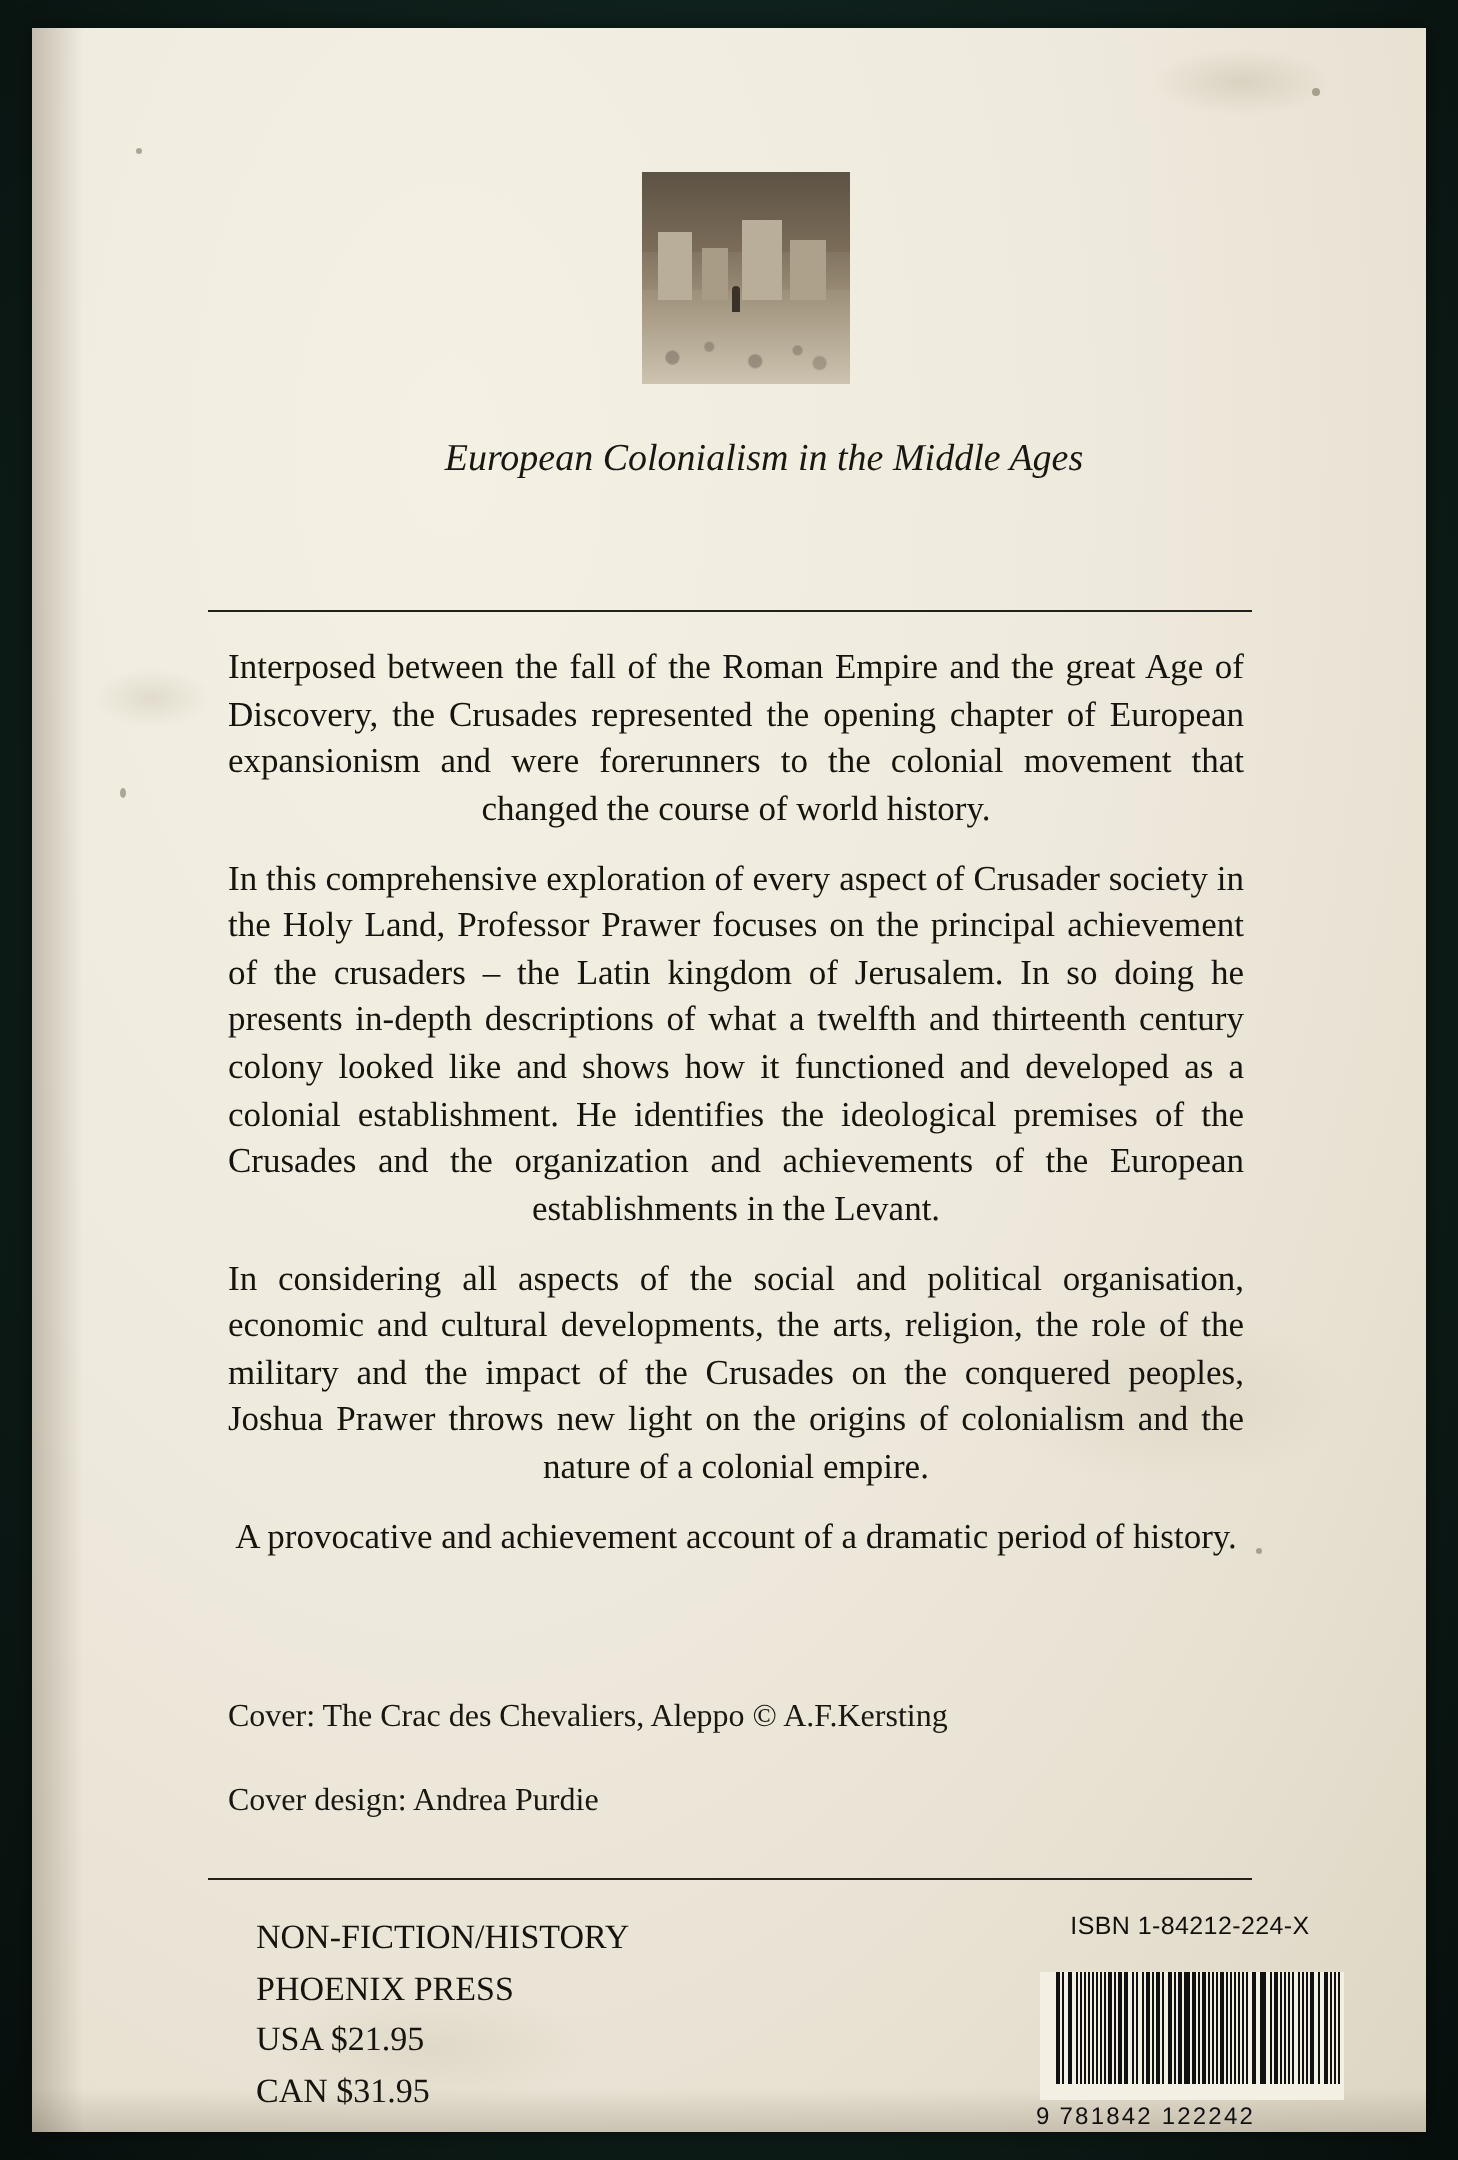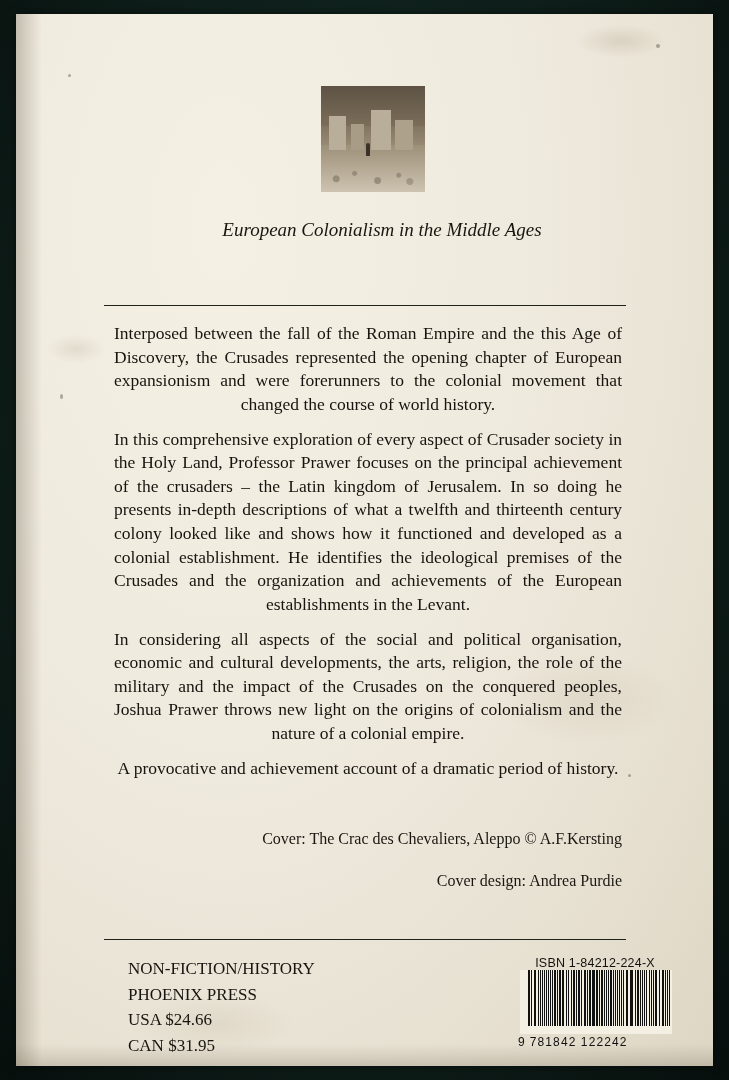--- a/index.html
+++ b/index.html
@@ -128,23 +128,23 @@
     font-size: 17.5px;
     line-height: 1.35;
     text-align: center;
   }
   #blurb p { margin: 0 0 11px 0; text-align: justify; text-align-last: center; }
   #blurb p.first { text-indent: 0; }
 
   #credits {
     position: absolute;
     left: 98px;
-    top: 816px;
+    top: 836px;
     width: 508px;
-    text-align: right;
+    text-align: left;
     color: #1a1712;
     font-size: 16px;
   }
   #credit-design { margin-top: 24px; }
 
   
   #footer {
     position: absolute;
     left: 112px;
     top: 942px;
@@ -165,21 +165,21 @@
     left: 388px;
     top: 0;
     width: 158px;
   }
   #isbn-text {
     font-family: "Liberation Sans", sans-serif;
     font-size: 12.5px;
     color: #14110d;
     text-align: center;
     letter-spacing: .2px;
-    margin-bottom: 0;
+    margin-bottom: 16px;
   }
   #barcode {
     position: relative;
     width: 152px;
     height: 64px;
     background: #f3efe3;
     margin-left: 4px;
   }
   #barcode .bars {
     position: absolute;
@@ -242,38 +242,38 @@
       <div class="rubble"></div>
     </div>
 
     <div id="title-block">
       <div id="book-subtitle">European Colonialism in the Middle Ages</div>
     </div>
 
     <div class="rule" id="rule-top"></div>
 
     <div id="blurb">
-      <p class="first">Interposed between the fall of the Roman Empire and the this Age of Discovery, the Crusades represented the opening chapter of European expansionism and were forerunners to the colonial movement that changed the course of world history.</p>
+      <p class="first">Interposed between the fall of the Roman Empire and the great Age of Discovery, the Crusades represented the opening chapter of European expansionism and were forerunners to the colonial movement that changed the course of world history.</p>
       <p>In this comprehensive exploration of every aspect of Crusader society in the Holy Land, Professor Prawer focuses on the principal achievement of the crusaders – the Latin kingdom of Jerusalem. In so doing he presents in-depth descriptions of what a twelfth and thirteenth century colony looked like and shows how it functioned and developed as a colonial establishment. He identifies the ideological premises of the Crusades and the organization and achievements of the European establishments in the Levant.</p>
       <p>In considering all aspects of the social and political organisation, economic and cultural developments, the arts, religion, the role of the military and the impact of the Crusades on the conquered peoples, Joshua Prawer throws new light on the origins of colonialism and the nature of a colonial empire.</p>
       <p>A provocative and achievement account of a dramatic period of history.</p>
     </div>
 
     <div id="credits">
       <div id="credit-cover">Cover: The Crac des Chevaliers, Aleppo © A.F.Kersting</div>
       <div id="credit-design">Cover design: Andrea Purdie</div>
     </div>
 
     <div class="rule" id="rule-bottom"></div>
 
     <div id="footer">
       <div id="imprint">
         <div>NON-FICTION/HISTORY</div>
         <div>PHOENIX PRESS</div>
-        <div>USA $24.66</div>
+        <div>USA $21.95</div>
         <div>CAN $31.95</div>
       </div>
 
       <div id="barcode-block">
         <div id="isbn-text">ISBN 1-84212-224-X</div>
         <div id="barcode">
           <div class="bars" id="bars">
               <i style="width:3px"></i>
               <i style="width:2px;background:transparent"></i>
               <i style="width:2px"></i>

